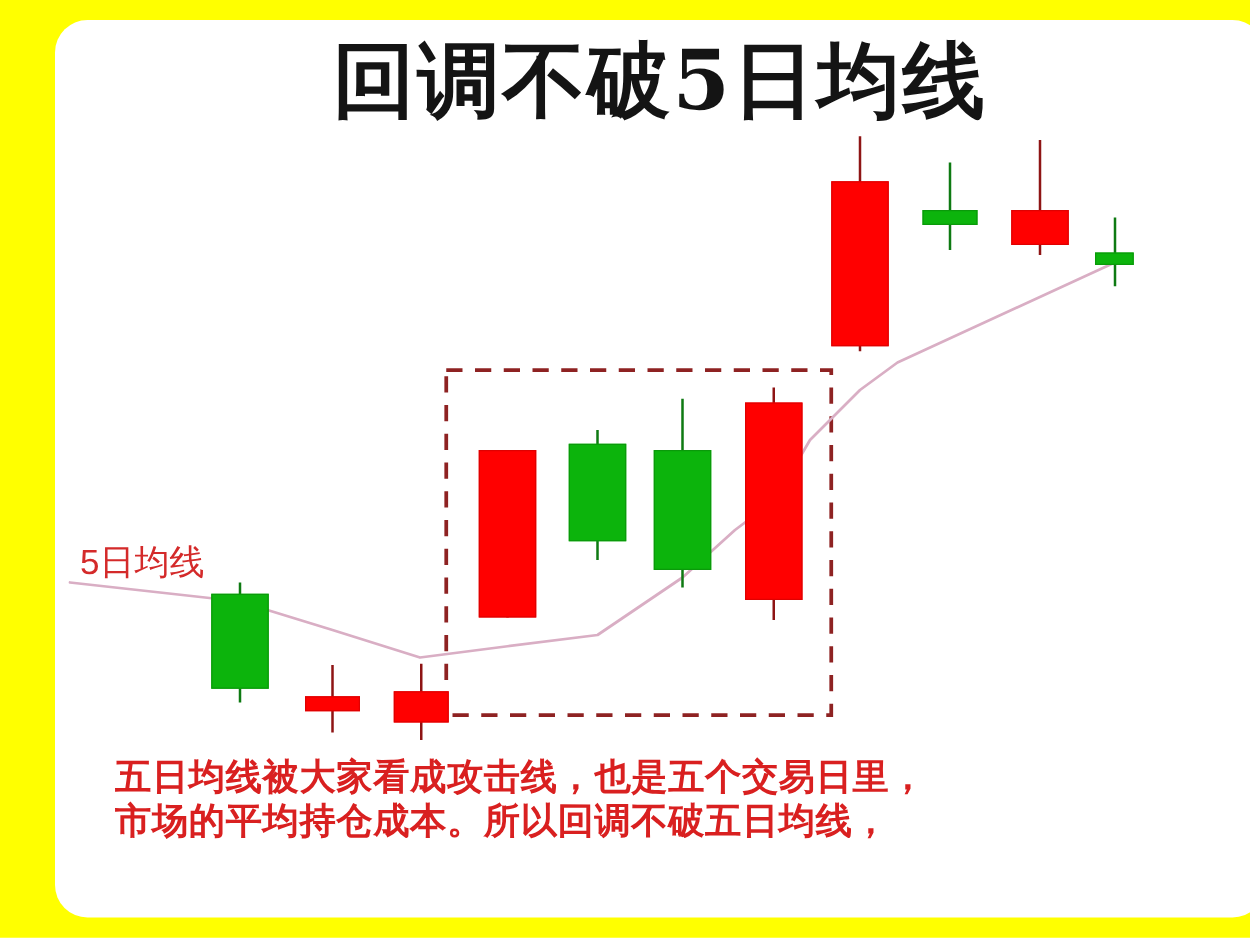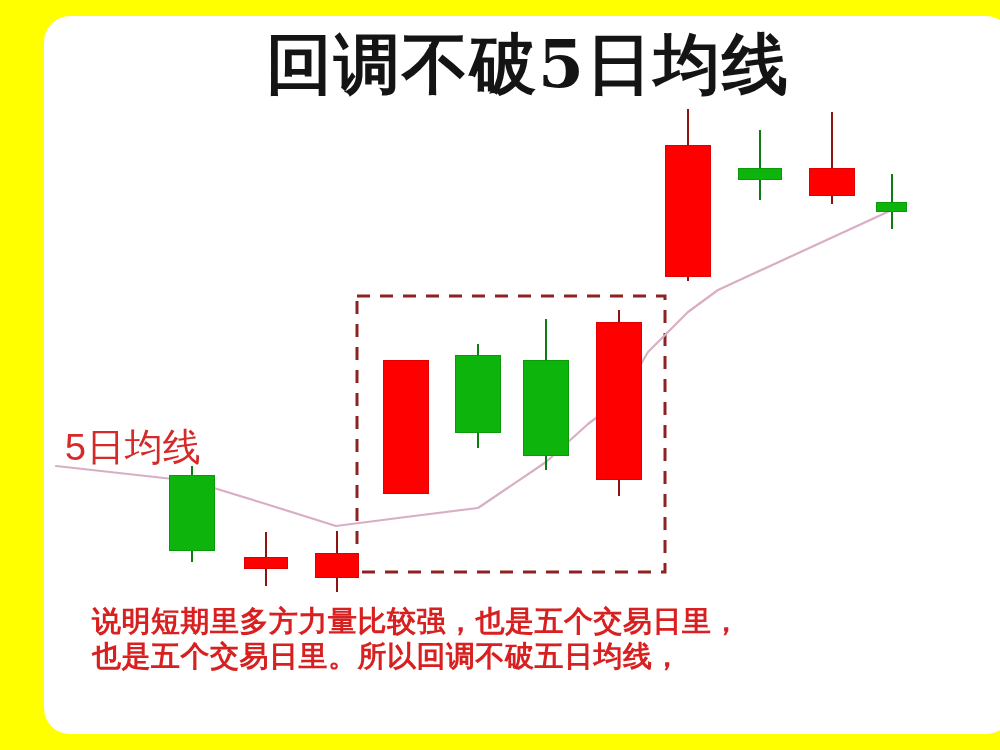--- a/index.html
+++ b/index.html
@@ -44,22 +44,22 @@
     line-height:72px;
     letter-spacing:2px;
     color:#141414;
     white-space:nowrap;
   }
 
   
   #ma-label{
     position:absolute;
     left:36px;top:433px;
-    font-family:Liberation Mono, monospace;
-    font-size:38px;
+    font-family:Liberation Sans, sans-serif;
+    font-size:28px;
     line-height:34px;
     color:#D42A2A;
     white-space:nowrap;
   }
 
   
   .candle{position:absolute;}
   .wick{
     position:absolute;
     width:2px;
@@ -167,19 +167,19 @@
         <div class="wick" style="top:0;height:92px;"></div>
         <div class="body" style="top:56px;height:28px;"></div>
       </div>
 
       <div class="candle up" style="left:848px;top:174px;width:31px;height:55px;">
         <div class="wick" style="top:0;height:55px;"></div>
         <div class="body" style="top:28px;height:10px;"></div>
       </div>
 
       <div id="caption">
-        <div>说明短期里多方力量比较强，也是五个交易日里，</div>
-        <div>也是五个交易日里。所以回调不破五日均线，</div>
+        <div>五日均线被大家看成攻击线，也是五个交易日里，</div>
+        <div>市场的平均持仓成本。所以回调不破五日均线，</div>
       </div>
 
     </div>
   </div>
 </div>
 
 </body></html>

